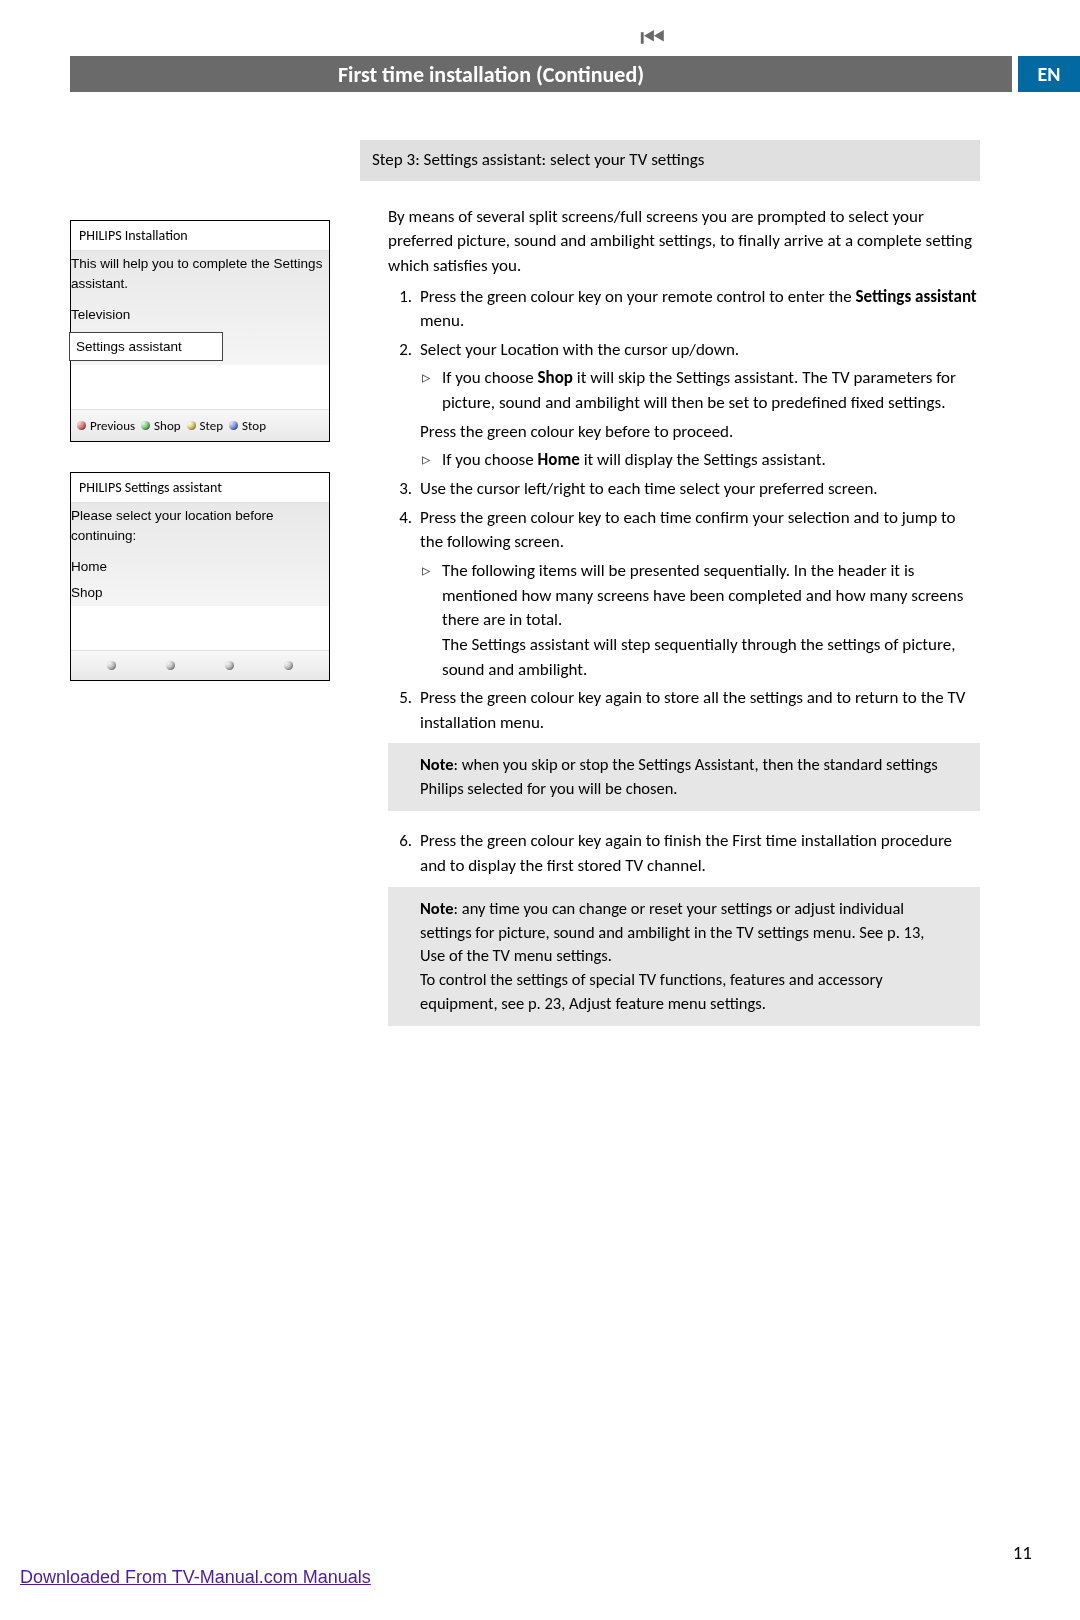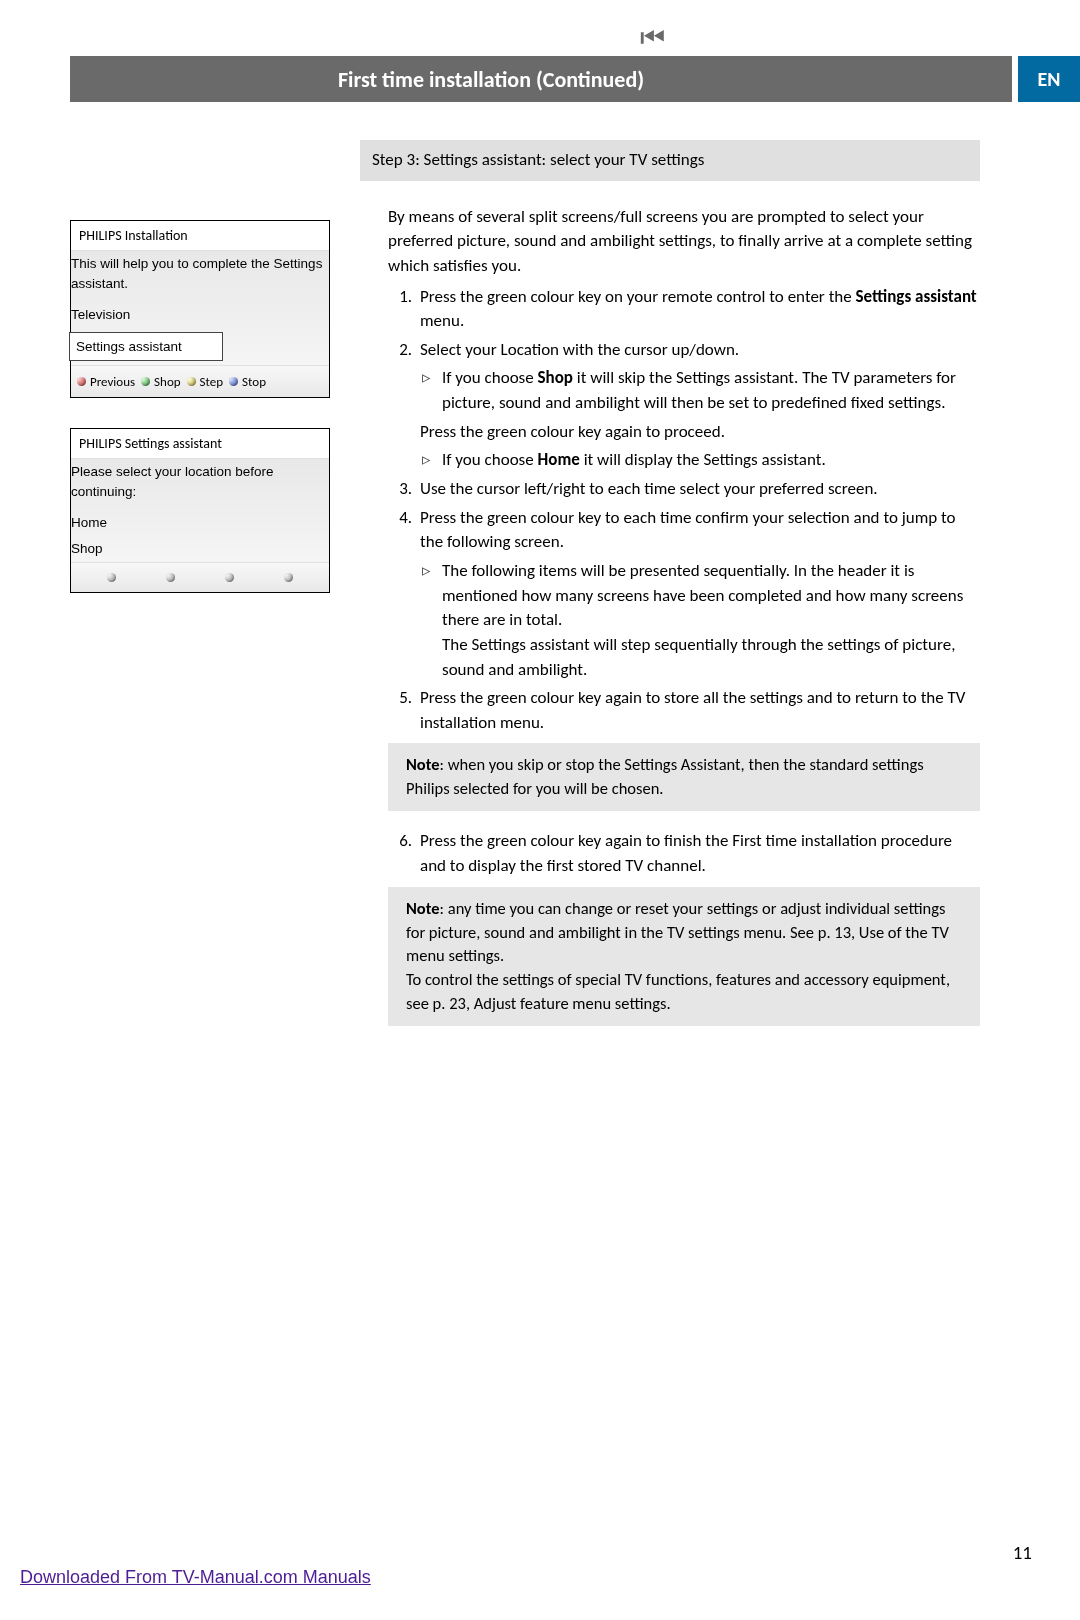--- a/index.html
+++ b/index.html
@@ -18,21 +18,21 @@
     left: 640px;
     color: #6a6a6a;
     font-size: 28px;
     letter-spacing: -4px;
   }
   .header-bar {
     position: absolute;
     top: 56px;
     left: 70px;
     right: 0;
-    height: 46px;
+    height: 36px;
     display: flex;
   }
   .header-title {
     flex: 1;
     background: #6a6a6a;
     color: #fff;
     font-size: 22px;
     font-weight: bold;
     display: flex;
     align-items: center;
@@ -84,20 +84,21 @@
     display: inline-block;
     min-width: 140px;
   }
   .tv-footer {
     border-top: 1px solid #e0e0e0;
     padding: 8px 6px;
     display: flex;
     gap: 6px;
     font-size: 13px;
     background: linear-gradient(180deg, #f8f8f8, #e8e8e8);
+    margin-top: 44px;
   }
   .tv-footer .dot-label {
     display: flex;
     align-items: center;
     gap: 4px;
   }
   .dot {
     width: 9px; height: 9px; border-radius: 50%;
     display: inline-block;
     box-shadow: inset -1px -1px 2px rgba(0,0,0,.3),
@@ -145,21 +146,21 @@
     position: absolute;
     margin-left: -20px;
     color: #555;
   }
   .content ul.tri > li {
     position: relative;
     margin-bottom: 2px;
   }
   .note-box {
     background: #e6e6e6;
-    padding: 10px 18px;
+    padding: 10px 32px;
     margin: 8px 0 18px 28px;
     font-size: 16.5px;
     line-height: 1.45;
   }
   .page-num {
     position: absolute;
     right: 48px;
     bottom: 56px;
     font-size: 19px;
     font-weight: normal;
@@ -243,21 +244,21 @@
       <li>
         <span>Press the green colour key on your remote control to enter the </span><b>Settings assistant</b><span> menu.</span>
       </li>
       <li>
         <span>Select your Location with the cursor up/down.</span>
         <ul class="tri">
           <li>
             <span>If you choose </span><b>Shop</b><span> it will skip the Settings assistant. The TV parameters for picture, sound and ambilight will then be set to predefined fixed settings.</span>
           </li>
         </ul>
-        <div>Press the green colour key again to proceed.</div>
+        <div>Press the green colour key before to proceed.</div>
         <ul class="tri">
           <li>
             <span>If you choose </span><b>Home</b><span> it will display the Settings assistant.</span>
           </li>
         </ul>
       </li>
       <li>Use the cursor left/right to each time select your preferred screen.</li>
       <li>
         <span>Press the green colour key to each time confirm your selection and to jump to the following screen.</span>
         <ul class="tri">

